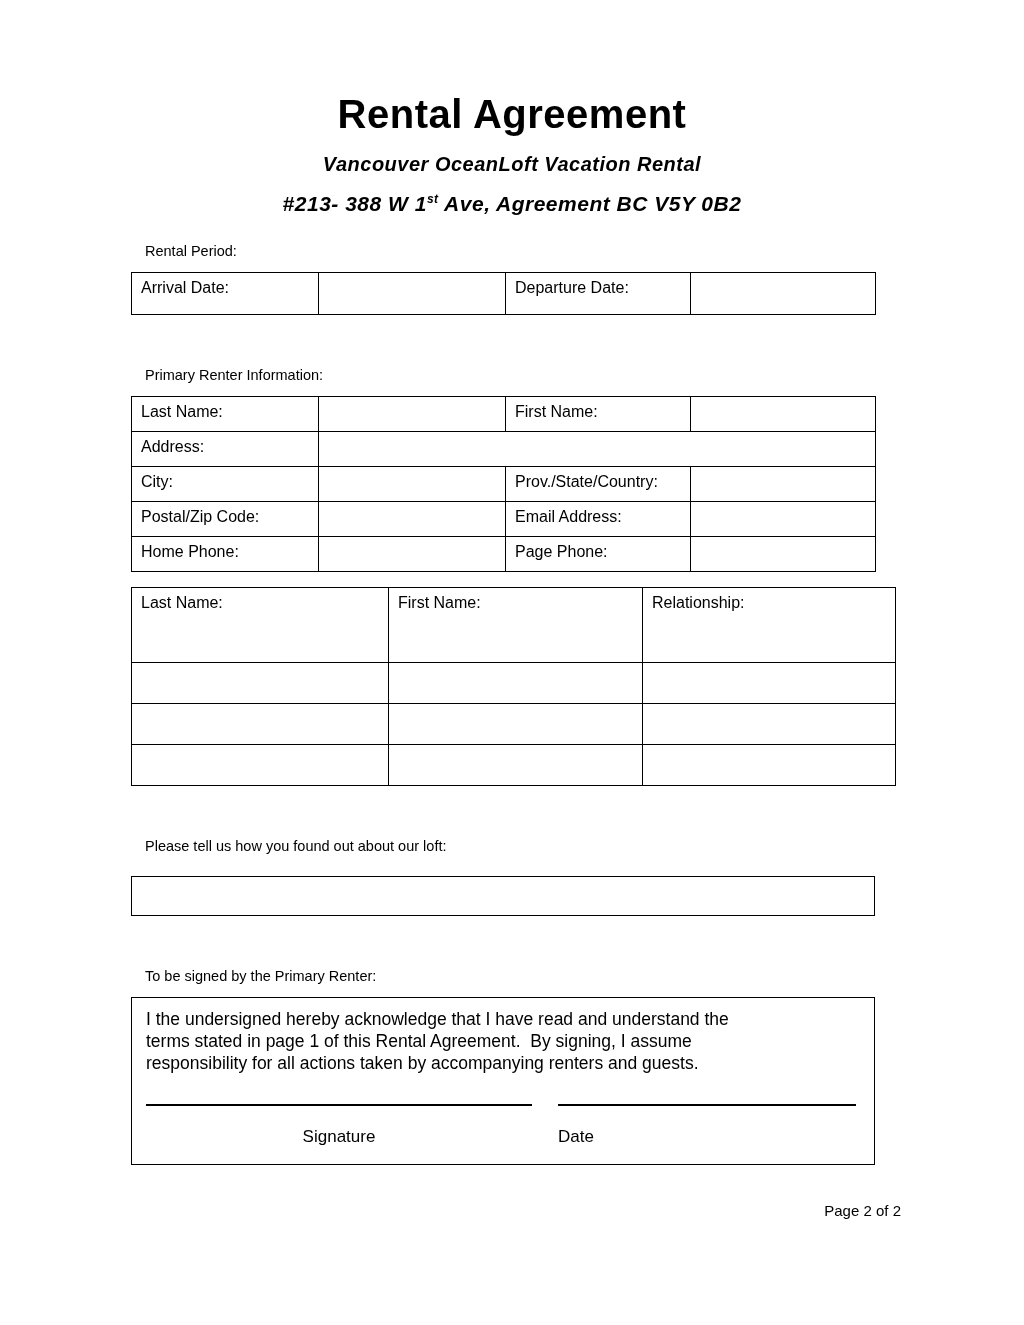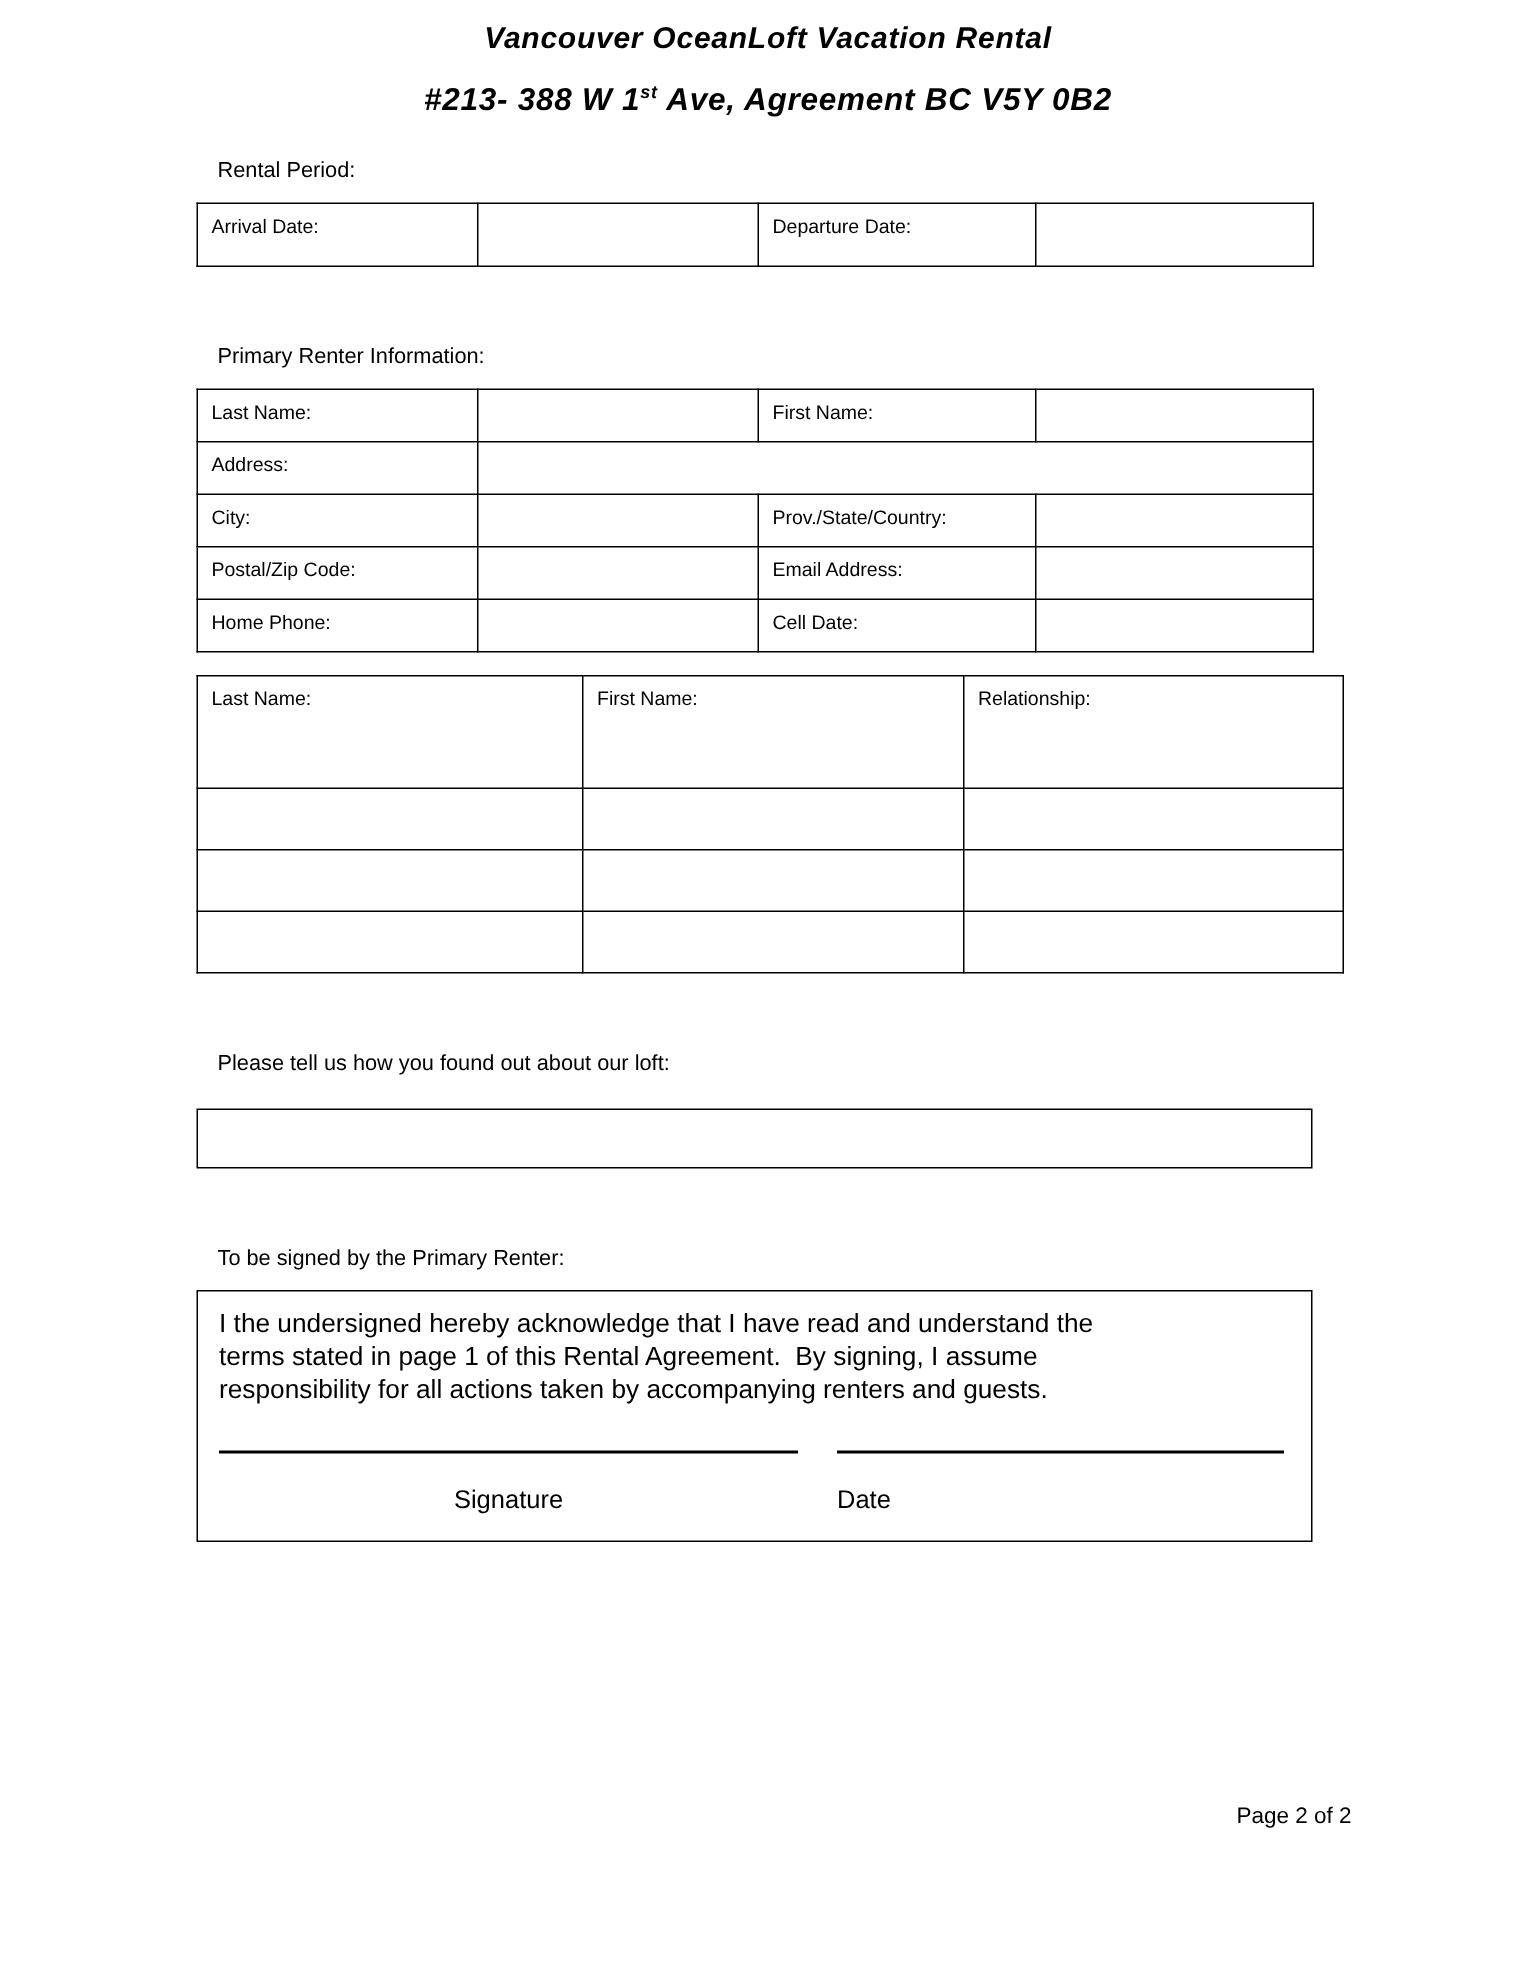--- a/index.html
+++ b/index.html
@@ -58,21 +58,21 @@
 
   
   table.form {
     border-collapse:collapse;
     table-layout:fixed;
     margin-left:131px;
   }
   table.form td {
     border:1px solid #000000;
     vertical-align:top;
-    font-size:13px;
+    font-size:16px;
     line-height:17px;
     padding:6px 9px;
   }
   .rental-table { margin-top:12px; width:744px; }
   .rental-table td { height:42px; }
   .rental-table col.c1, .rental-table col.c2 { width:187px; }
   .rental-table col.c3, .rental-table col.c4 { width:185px; }
 
   .primary-table { margin-top:12px; width:744px; }
   .primary-table td { height:35px; padding-top:5px; }
@@ -132,20 +132,21 @@
     right:123px;
     font-size:15px;
     line-height:16px;
   }
 </style>
 </head>
 <body>
 
 <div class="page">
 
+  <h1 class="doc-title">Rental Agreement</h1>
   <div class="doc-subtitle">Vancouver OceanLoft Vacation Rental</div>
   <div class="doc-address"><span>#213- 388 W 1</span><sup>st</sup><span> Ave, Agreement BC V5Y 0B2</span></div>
 
   <div class="section-label lbl-rental">Rental Period:</div>
   <table class="form rental-table">
     <colgroup>
         <col class="c1">
         <col class="c2">
         <col class="c3">
         <col class="c4">
@@ -187,21 +188,21 @@
     </tr>
     <tr>
       <td>Postal/Zip Code:</td>
       <td></td>
       <td>Email Address:</td>
       <td></td>
     </tr>
     <tr>
       <td>Home Phone:</td>
       <td></td>
-      <td>Cell Date:</td>
+      <td>Page Phone:</td>
       <td></td>
     </tr>
   </tbody>
     </table>
 
   <table class="form guest-table">
     <colgroup>
         <col class="g1">
         <col class="g2">
         <col class="g3">

